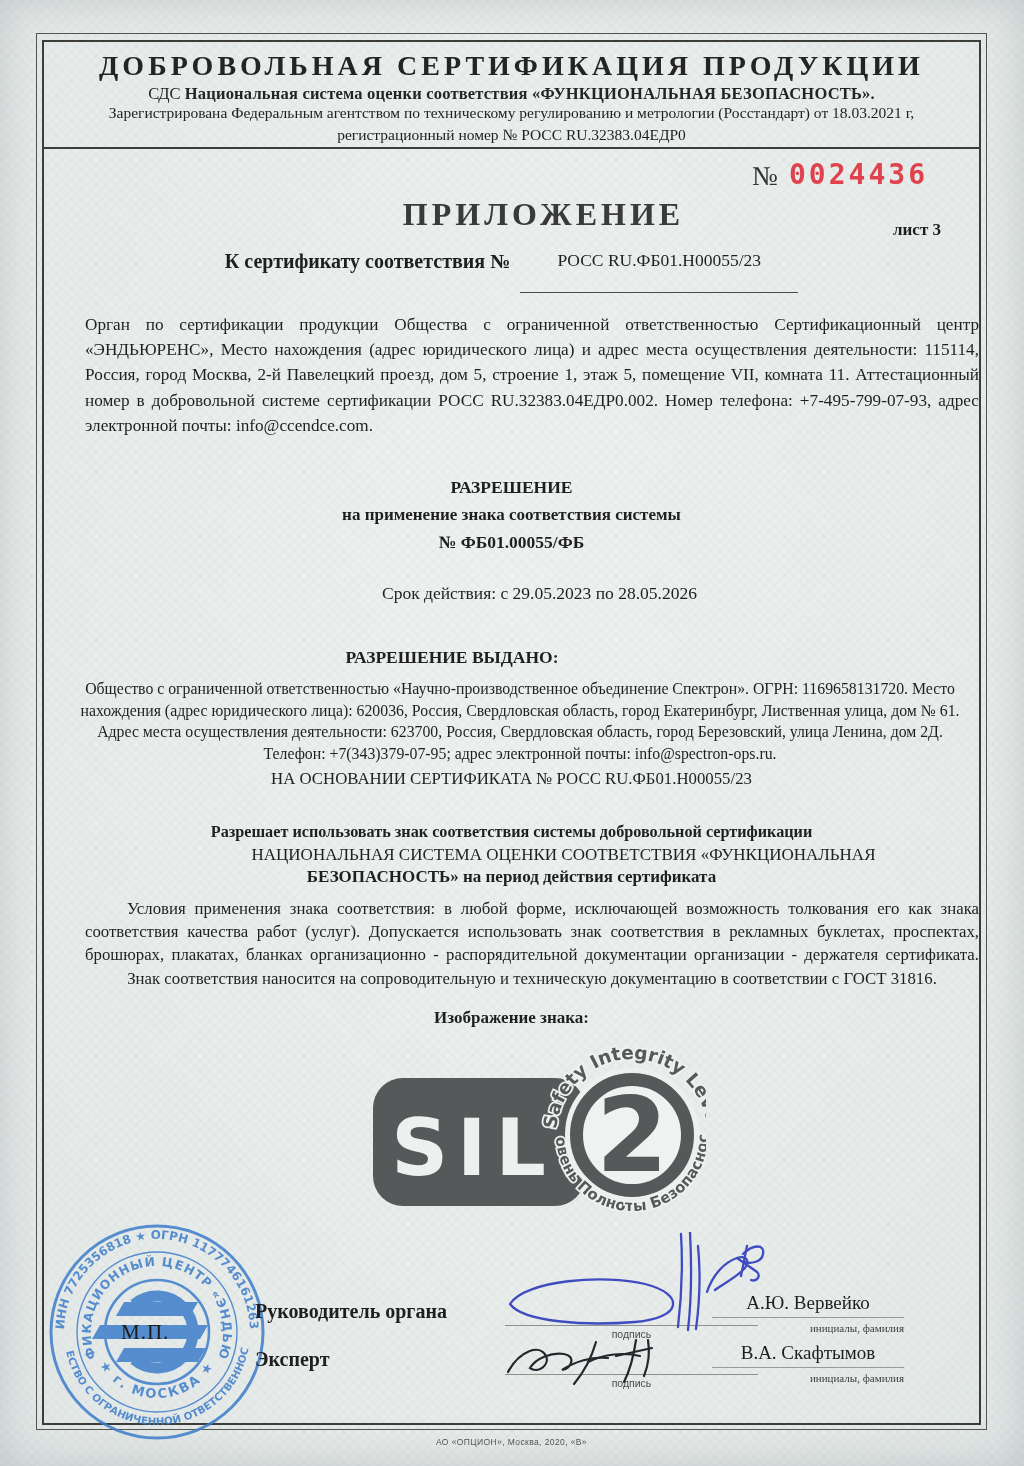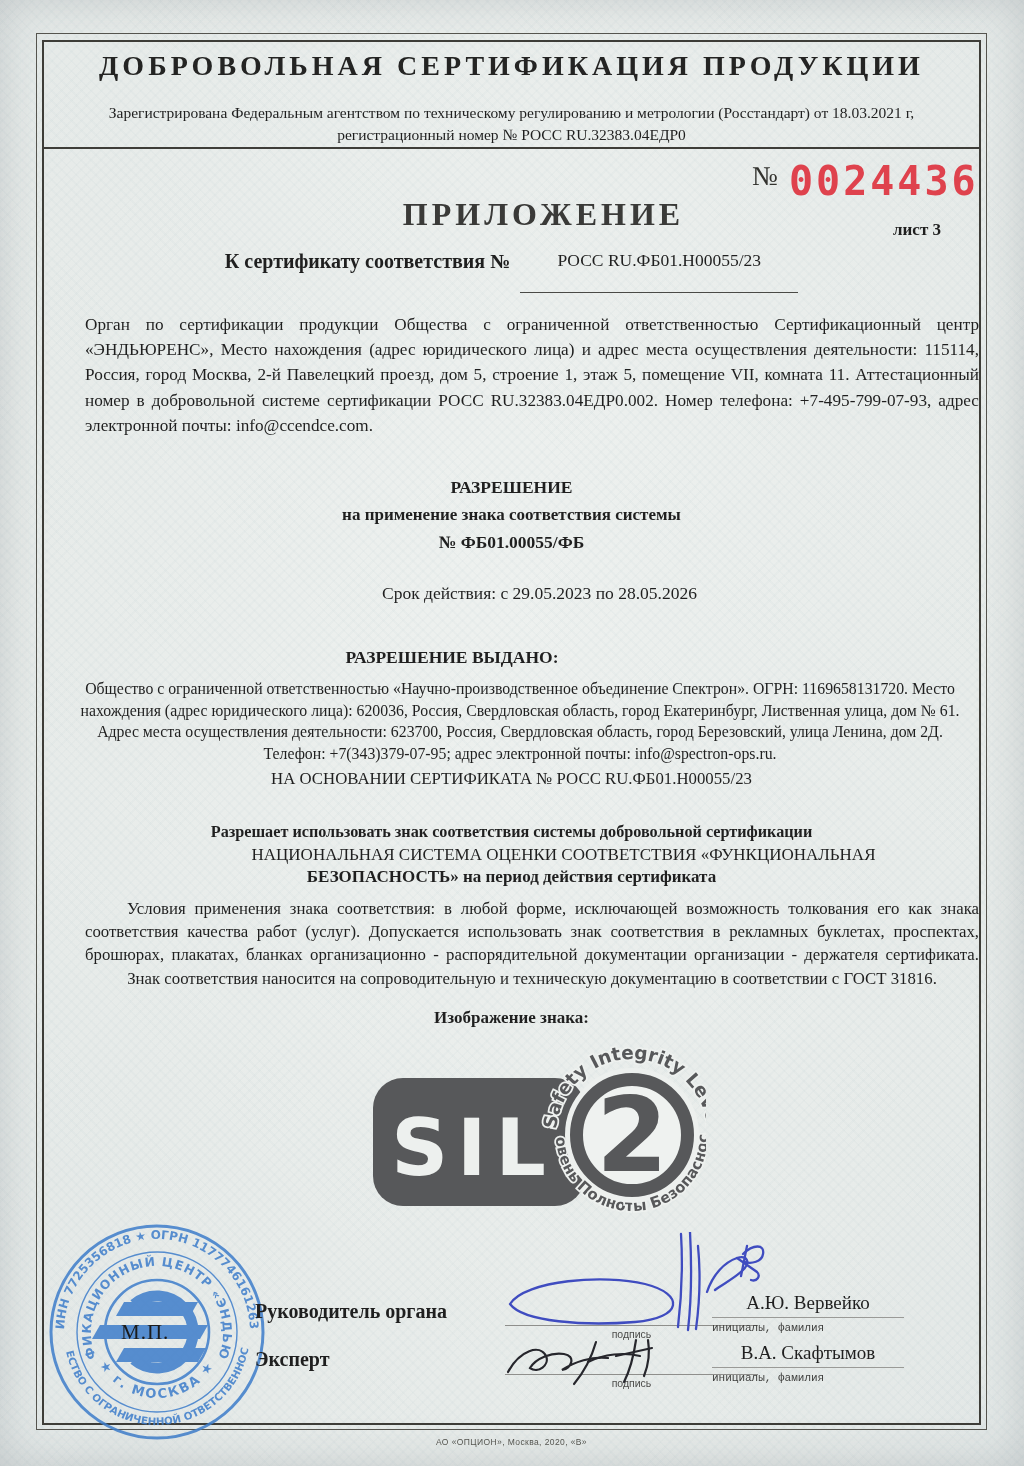--- a/index.html
+++ b/index.html
@@ -25,21 +25,21 @@
   .frame-outer{left:36px;top:33px;width:951px;height:1397px;border:1px solid #55544e;box-sizing:border-box;}
   .frame-inner{left:42px;top:40px;width:939px;height:1385px;border:2px solid #3e3d38;box-sizing:border-box;}
   .hdr-divider{left:42px;top:147px;width:939px;height:2px;background:#3e3d38;}
   .center{text-align:center;}
   .doc-title{left:44px;top:50px;width:935px;font-size:28px;font-weight:bold;letter-spacing:4px;color:#242423;}
   .doc-subtitle{left:44px;top:84px;width:935px;font-size:16.5px;color:#242423;}
   .doc-subtitle b{letter-spacing:.2px;}
   .reg1{left:44px;top:104px;width:935px;font-size:15.5px;}
   .reg2{left:44px;top:126px;width:935px;font-size:15.5px;}
   .num-sign{left:752px;top:161px;font-size:27px;color:#33332f;}
-  .num-value{left:789px;top:158px;font-family:"DejaVu Sans Mono",monospace;font-weight:bold;font-size:40px;letter-spacing:3px;}
+  .num-value{left:789px;top:158px;font-family:"DejaVu Sans Mono",monospace;font-weight:bold;font-size:28px;letter-spacing:3px;}
   .appendix{left:44px;top:196px;width:935px;font-size:32px;font-weight:bold;letter-spacing:4px;color:#3a3a38;margin-left:32px;}
   .sheet{left:893px;top:220px;font-size:17px;font-weight:bold;}
   .certline{left:44px;top:250px;width:935px;font-size:20px;}
   .certline .lbl{font-weight:bold;}
   .certline .val{display:inline-block;min-width:278px;margin-left:10px;border-bottom:1px solid #4a4a46;font-size:17.5px;padding-bottom:21px;text-align:center;vertical-align:2px;}
   .para1{left:85px;top:312px;width:894px;font-size:17.2px;line-height:25.2px;text-align:justify;}
   .perm-title{left:44px;top:477px;width:935px;font-size:17.5px;font-weight:bold;}
   .perm-l2{left:44px;top:505px;width:935px;font-size:17px;font-weight:bold;}
   .perm-l3{left:44px;top:532px;width:935px;font-size:17.5px;font-weight:bold;}
   .validity{left:44px;top:583px;width:935px;font-size:17.5px;padding-left:28px;}
@@ -58,39 +58,40 @@
   .role2{left:255px;top:1348px;font-size:20px;font-weight:bold;z-index:6;}
   .sigline{border-bottom:1px solid #8f8f8c;}
   .sig1-line{left:505px;top:1285px;width:253px;height:40px;}
   .sig2-line{left:505px;top:1334px;width:253px;height:40px;}
   .siglabel{font-family:"Liberation Sans","DejaVu Sans",sans-serif;font-size:10.5px;color:#4c4c4a;text-align:center;}
   .sig1-lab{left:505px;top:1328px;width:253px;}
   .sig2-lab{left:505px;top:1377px;width:253px;}
   .name-box{width:192px;text-align:center;border-bottom:1px solid #9a9a97;font-size:19px;padding-bottom:3px;}
   .name1{left:712px;top:1292px;}
   .name2{left:712px;top:1342px;}
-  .namelab{font-family:Liberation Mono, monospace;font-size:11px;color:#3e3e3c;text-align:left;width:192px;}
+  .namelab{font-family:Liberation Serif, serif;font-size:11px;color:#3e3e3c;text-align:right;width:192px;}
   .name1-lab{left:712px;top:1322px;}
   .name2-lab{left:712px;top:1372px;}
   .sigsvg{z-index:5;}
   .sigblue{left:485px;top:1232px;}
   .sigblack{left:500px;top:1332px;}
   .footer-note{left:44px;top:1437px;width:935px;font-family:"Liberation Sans","DejaVu Sans",sans-serif;font-size:8.5px;color:#55554f;letter-spacing:.4px;}
   svg text{font-family:"DejaVu Sans","Liberation Sans",sans-serif;}
 </style>
 </head>
 <body>
 
 <div class="page">
 
   <div class="abs frame-outer"></div>
   <div class="abs frame-inner"></div>
   <div class="abs hdr-divider"></div>
 
   <div class="abs doc-title center">ДОБРОВОЛЬНАЯ СЕРТИФИКАЦИЯ ПРОДУКЦИИ</div>
+  <div class="abs doc-subtitle center"><span>СДС </span><b>Национальная система оценки соответствия «ФУНКЦИОНАЛЬНАЯ БЕЗОПАСНОСТЬ».</b></div>
   <div class="abs reg1 center">Зарегистрирована Федеральным агентством по техническому регулированию и метрологии (Росстандарт) от 18.03.2021 г,</div>
   <div class="abs reg2 center">регистрационный номер № РОСС RU.32383.04ЕДР0</div>
 
   <div class="abs num-sign">№</div>
   <div class="abs num-value" id="serial-red" style="color: rgb(223, 66, 77);">0024436</div>
 
   <div class="abs appendix center">ПРИЛОЖЕНИЕ</div>
   <div class="abs sheet">лист 3</div>
   <div class="abs certline center">
     <span class="lbl">К сертификату соответствия №</span><span class="val">РОСС RU.ФБ01.Н00055/23</span>

